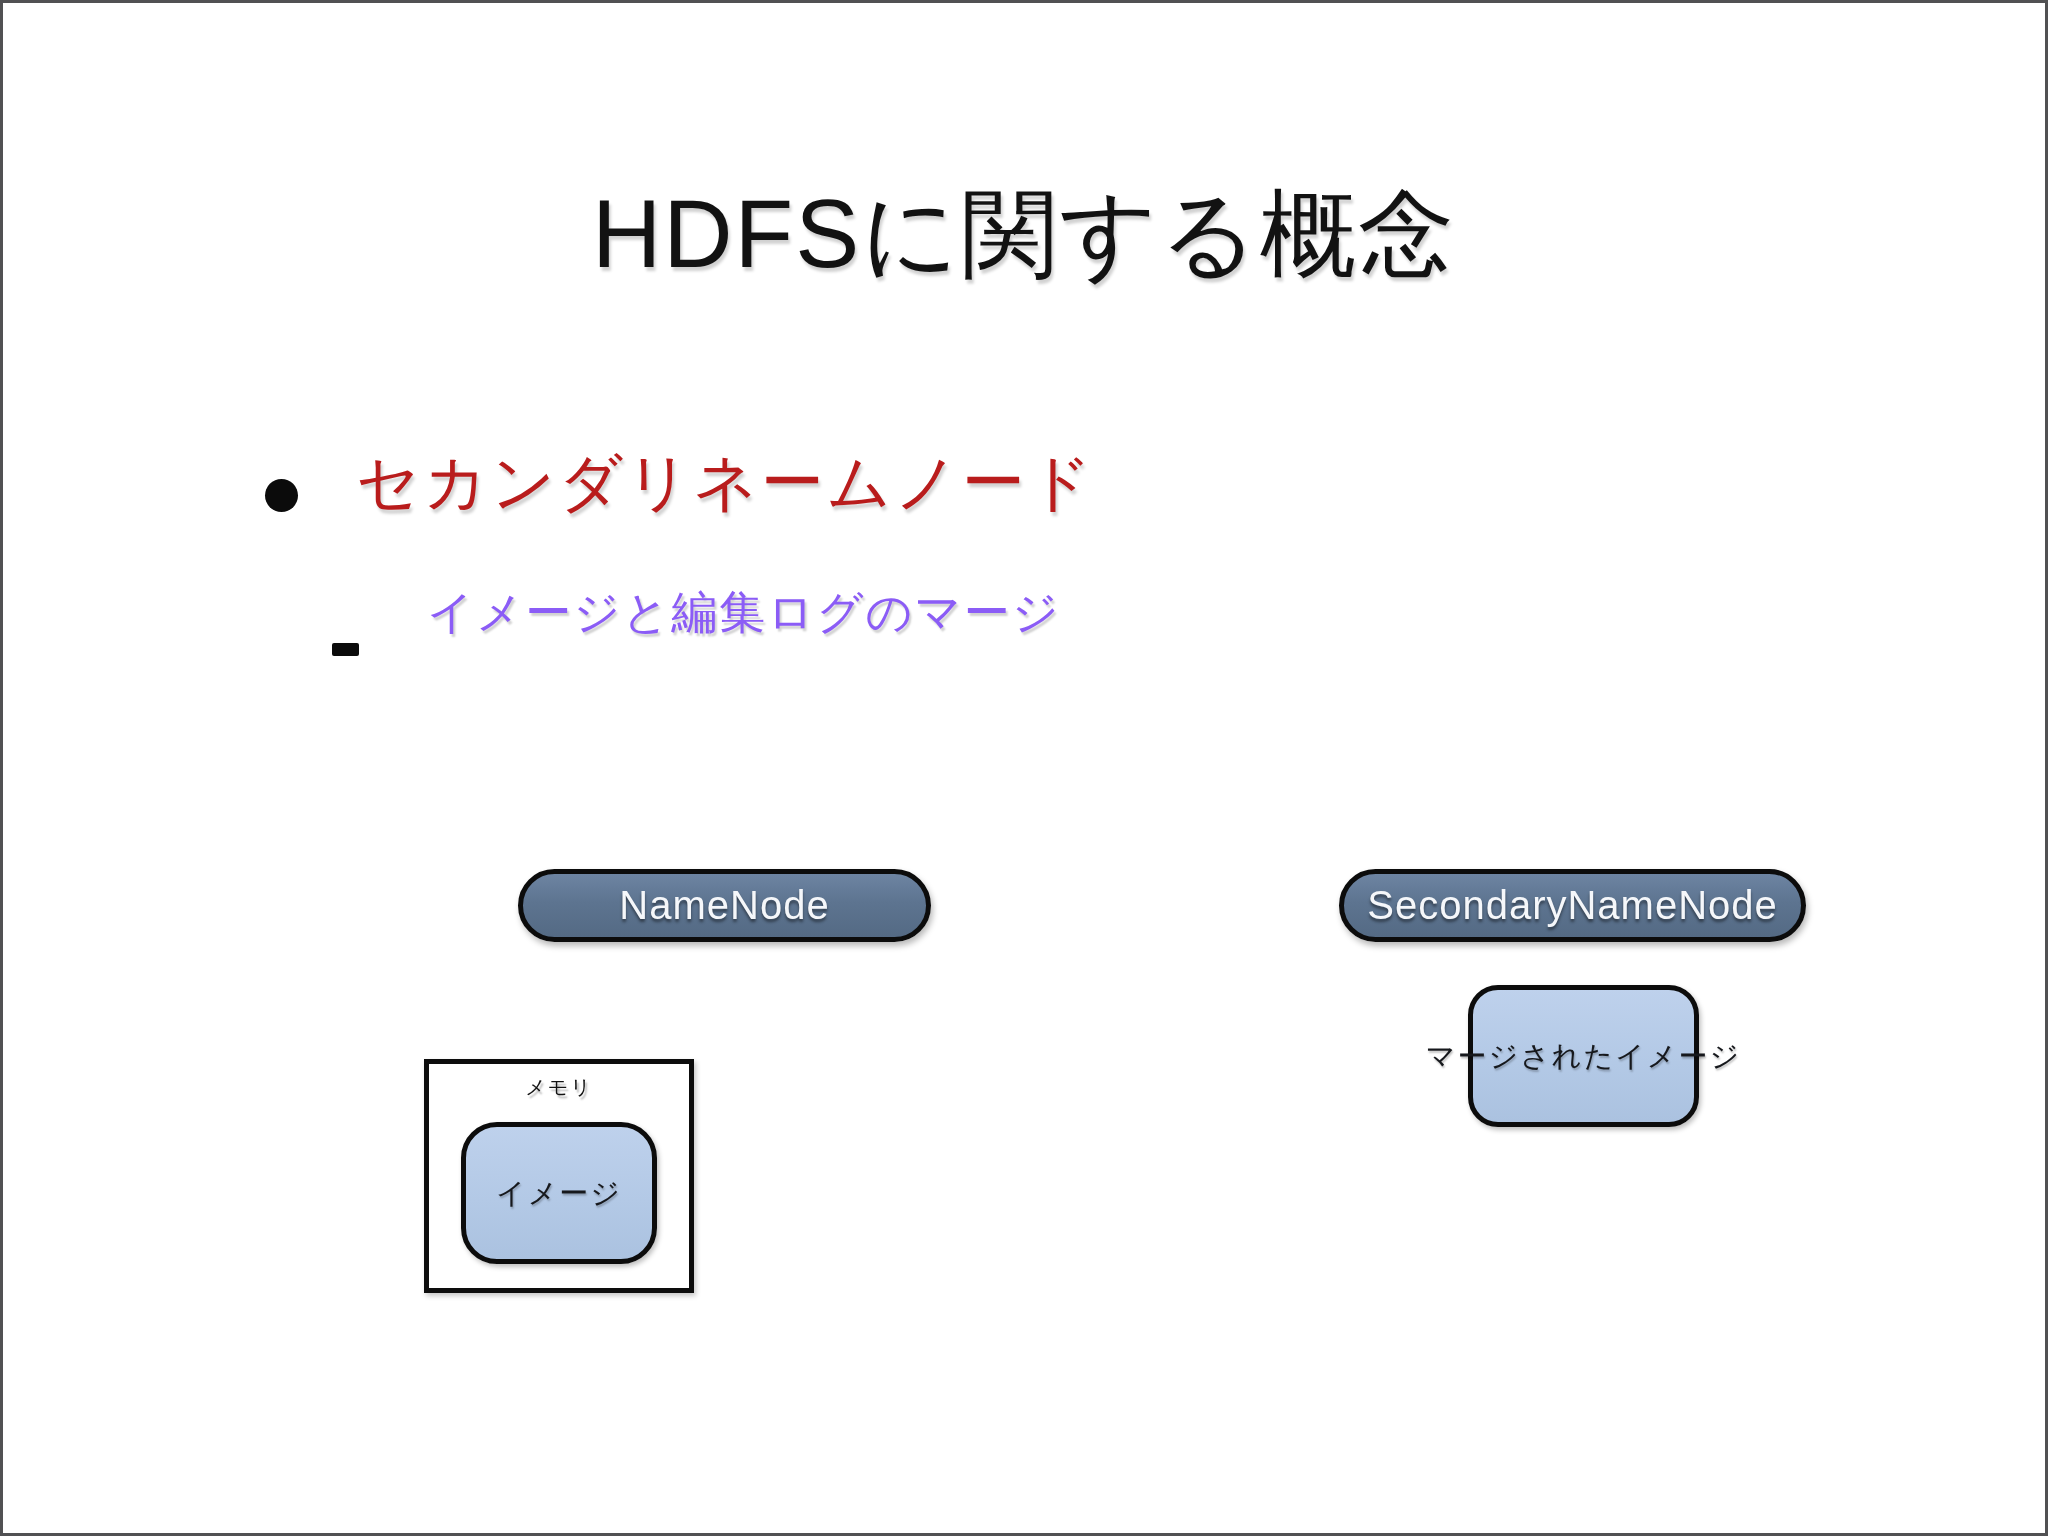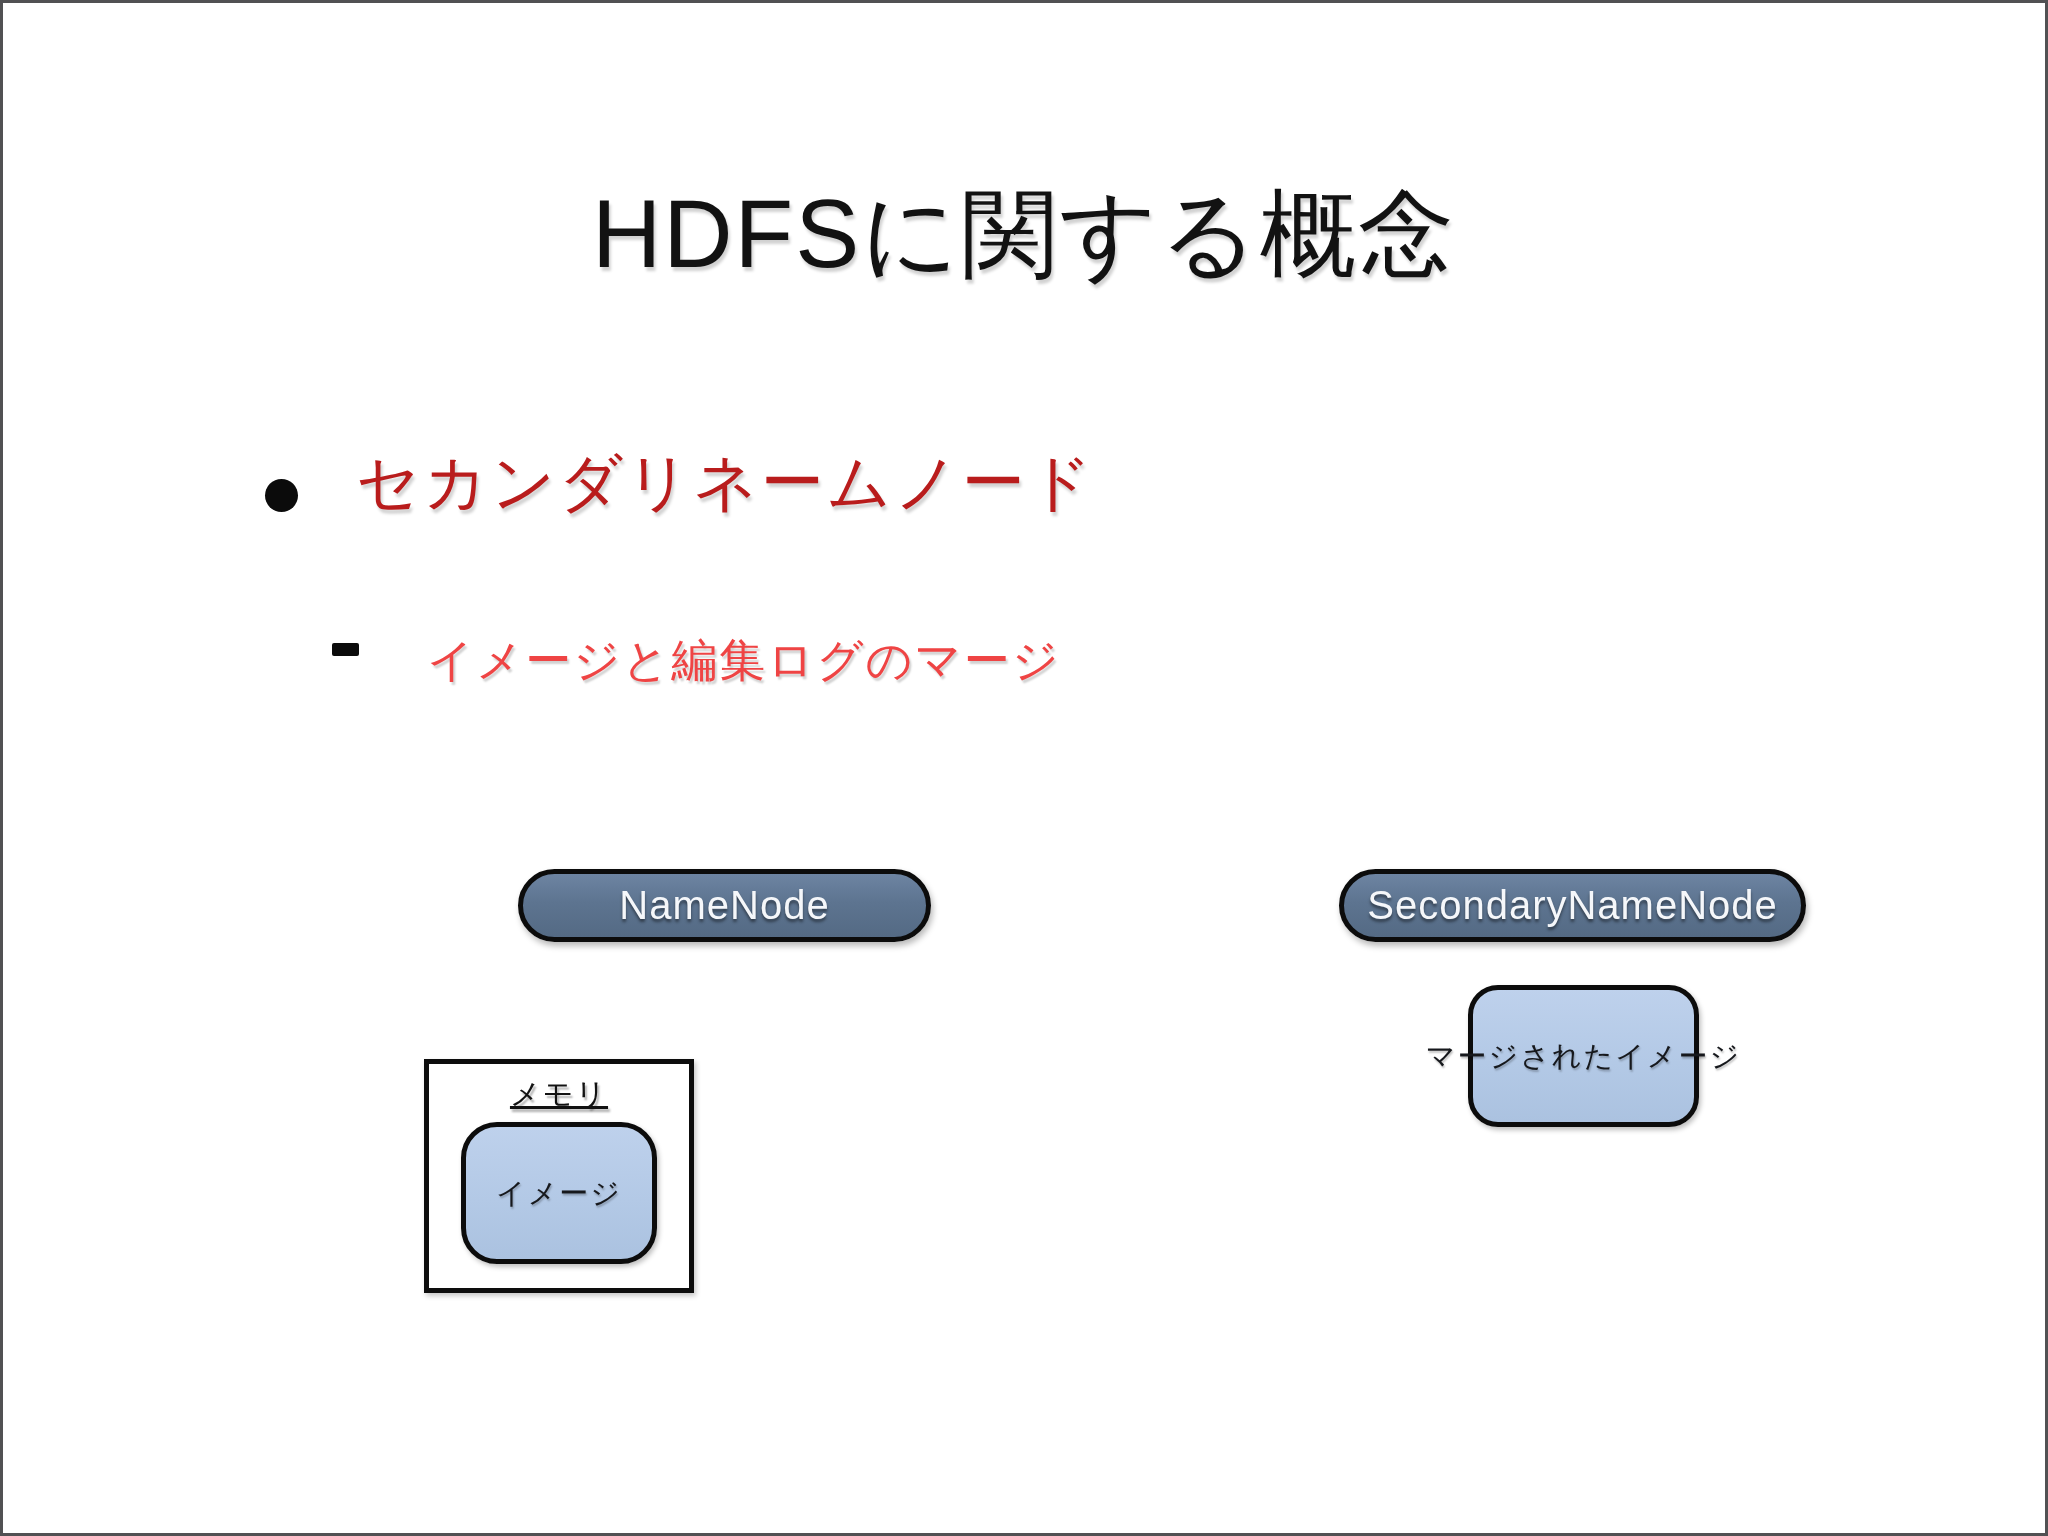--- a/index.html
+++ b/index.html
@@ -60,24 +60,24 @@
     left: 329px;
     top: 640px;
     width: 27px;
     height: 13px;
     background: #0b0b0b;
     border-radius: 2px;
   }
   .sub-bullet-text {
     position: absolute;
     left: 424px;
-    top: 632px;
+    top: 584px;
     font-size: 46px;
     line-height: 1.1;
-    color: #ef4444;
+    color: #8b5cf6;
     letter-spacing: 2px;
     text-shadow: 2px 3px 2px rgba(0,0,0,0.18);
     white-space: nowrap;
   }
 
   
   .pill {
     position: absolute;
     height: 73px;
     border: 5px solid #0c0c0c;
@@ -108,26 +108,25 @@
     box-sizing: border-box;
     background: #ffffff;
     box-shadow: 2px 3px 5px rgba(0,0,0,0.22);
   }
   .box-memory { left: 421px; }
   .box-disk   { left: 753px; }
   .square-box .box-label {
     display: block;
     margin-top: 10px;
     text-align: center;
-    font-size: 30px;
+    font-size: 20px;
     color: #121212;
     letter-spacing: 2px;
     text-shadow: 2px 3px 2px rgba(0,0,0,0.3);
     white-space: nowrap;
-    text-decoration: underline;
   }
 
   .rounded-blue {
     position: absolute;
     border: 5px solid #0c0c0c;
     box-sizing: border-box;
     background: linear-gradient(180deg, #bed1ec 0%, #b3c9e6 55%, #abc2e0 100%);
     display: flex;
     flex-direction: row;
     align-items: center;

